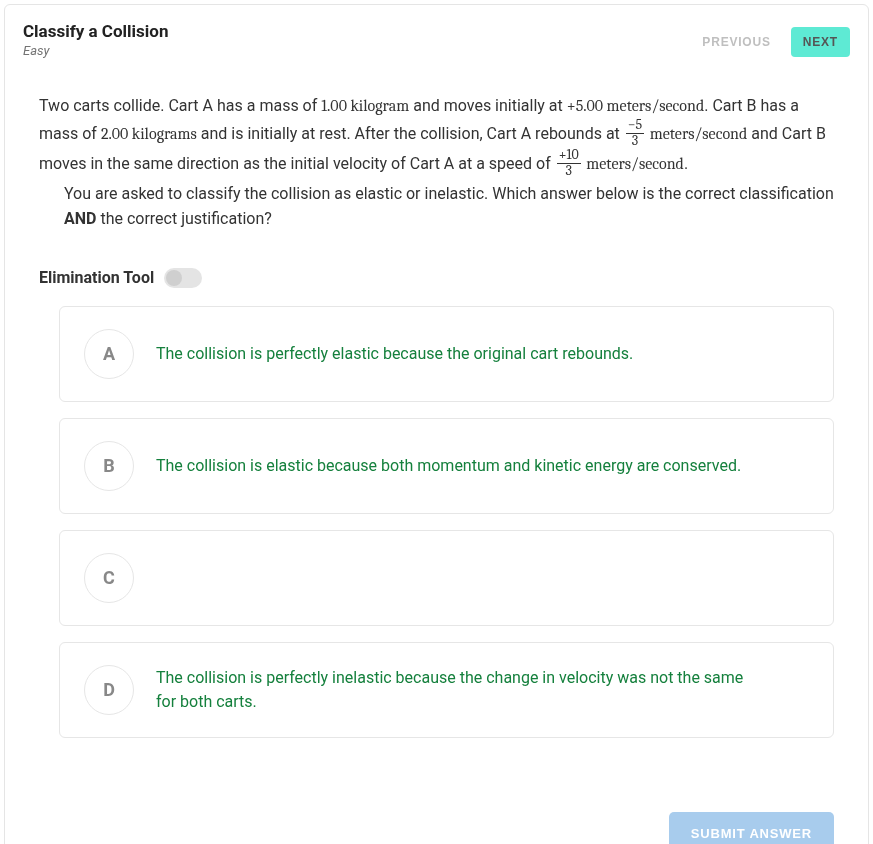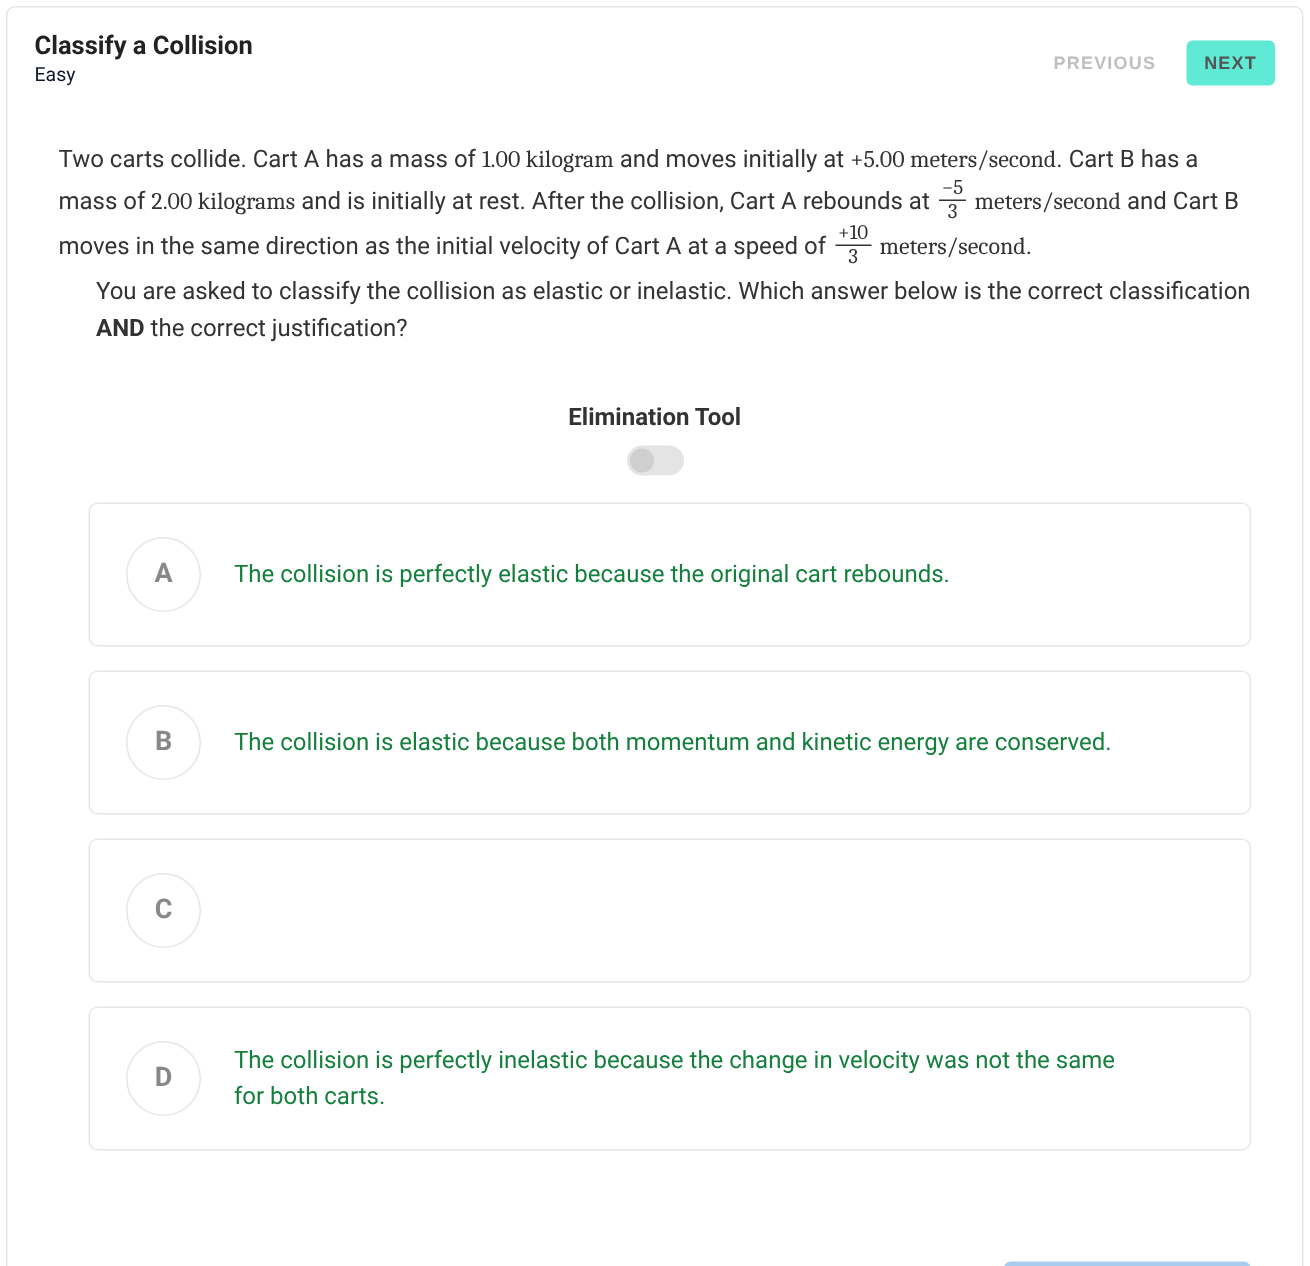--- a/index.html
+++ b/index.html
@@ -23,22 +23,23 @@
     padding: 16px 18px 24px 18px;
   }
   .header-left { }
   .title {
     font-size: 17px;
     font-weight: 700;
     color: #222;
   }
   .difficulty {
     font-size: 13px;
-    color: #0f172a;
+    color: #737373;
     margin-top: 2px;
+    font-style: italic;
   }
   .header-right {
     display: flex;
     gap: 8px;
     align-items: center;
     margin-top: 6px;
   }
   .nav-btn {
     font-size: 12px;
     font-weight: 700;
@@ -79,21 +80,20 @@
     color: #333;
     margin-bottom: 36px;
     margin-left: 25px;
   }
   .question .bold { font-weight: 700; }
   .elim-row {
     display: flex;
     align-items: center;
     gap: 10px;
     margin-bottom: 18px;
-    flex-direction: column;
   }
   .elim-label {
     font-size: 16px;
     font-weight: 700;
     color: #333;
   }
   .toggle {
     width: 38px;
     height: 20px;
     background: #e4e4e4;

